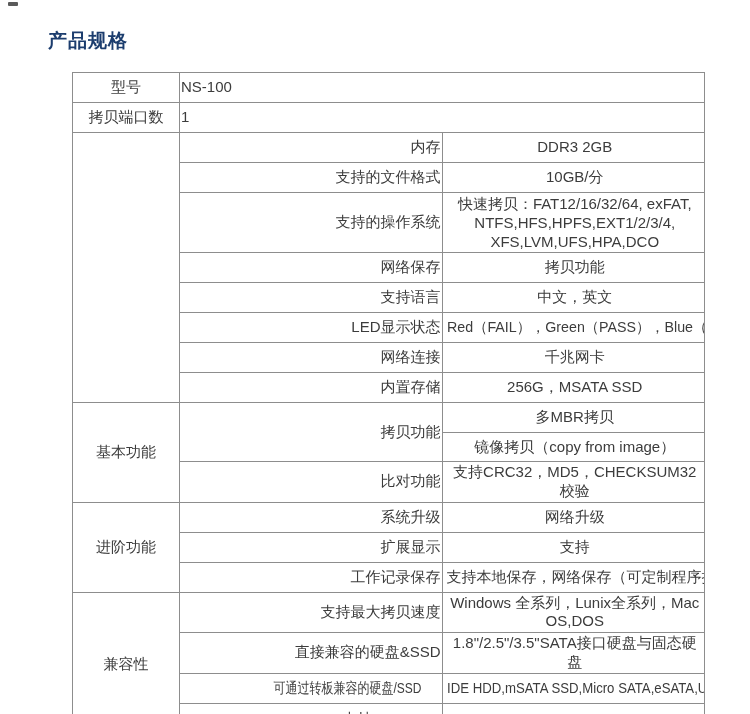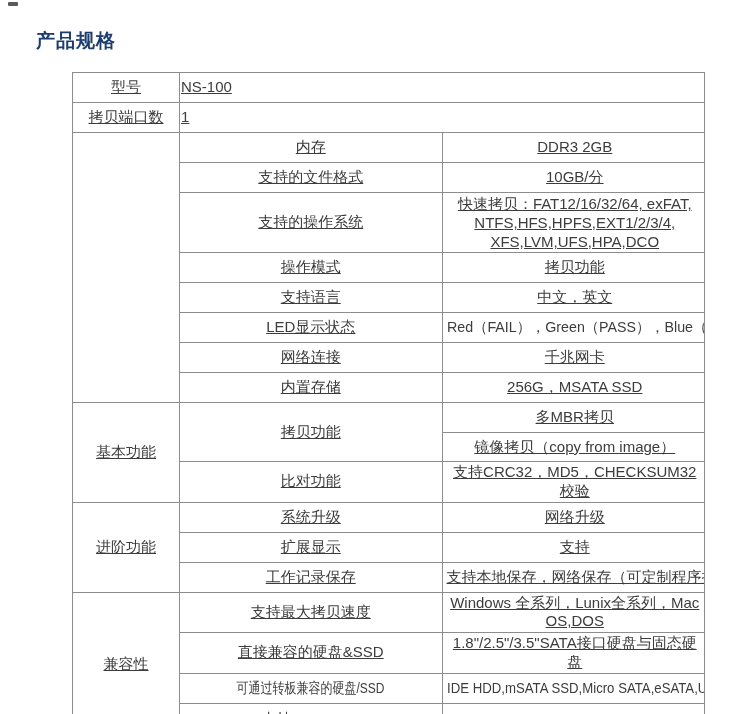--- a/index.html
+++ b/index.html
@@ -6,36 +6,36 @@
   body{
     width:750px;height:714px;position:relative;background:#ffffff;
     font-family:"Liberation Sans","DejaVu Sans",sans-serif;
     color:#3c3c3c;overflow:hidden;
   }
   .corner-artifact{
     position:absolute;left:8px;top:2px;width:10px;height:4px;
     background:#5a5a5a;border-radius:1px;
   }
   .page-title{
-    position:absolute;left:36px;top:28px;
+    position:absolute;left:48px;top:28px;
     font-size:19px;font-weight:bold;color:#1c3d6e;letter-spacing:1px;
   }
   .table-wrap{
     position:absolute;left:72px;top:72px;width:636px;height:642px;overflow:hidden;
   }
   table.spec{
     border-collapse:collapse;table-layout:fixed;width:633px;
     font-size:15px;color:#3c3c3c;
   }
   table.spec td{
     border:1px solid #8d8d8d;overflow:hidden;
-    vertical-align:middle;line-height:1.25;text-decoration:underline;
+    vertical-align:middle;line-height:1.25;
   }
   td.c1{width:104px;text-align:center;}
-  td.c2{width:164px;text-align:center;}
+  td.c2{width:164px;text-align:right;}
   td.c3{width:365px;text-align:center;padding-left:4px;}
   td.merged{}
   .lines div{line-height:19px;white-space:nowrap;}
   .nowrap{white-space:nowrap;}
   .squeeze-c{display:inline-block;transform:scaleX(.8);transform-origin:50% 50%;white-space:nowrap;}
   .squeeze-l{display:inline-block;transform:scaleX(.88);transform-origin:0 50%;white-space:nowrap;}
   .squeeze-led{display:inline-block;transform:scaleX(.95);transform-origin:0 50%;white-space:nowrap;}
 </style>
 </head>
 <body>
@@ -69,21 +69,21 @@
     </tr>
     <tr style="height:60px">
       <td class="c2">支持的操作系统</td>
       <td class="c3 lines">
         <div>快速拷贝：FAT12/16/32/64, exFAT,</div>
         <div>NTFS,HFS,HPFS,EXT1/2/3/4,</div>
         <div>XFS,LVM,UFS,HPA,DCO</div>
       </td>
     </tr>
     <tr style="height:30px">
-      <td class="c2">操作模式</td>
+      <td class="c2">网络保存</td>
       <td class="c3">拷贝功能</td>
     </tr>
     <tr style="height:30px">
       <td class="c2">支持语言</td>
       <td class="c3">中文，英文</td>
     </tr>
     <tr style="height:30px">
       <td class="c2">LED显示状态</td>
       <td class="c3"><span class="squeeze-led">Red（FAIL），Green（PASS），Blue（INDICATE）</span></td>
     </tr>

